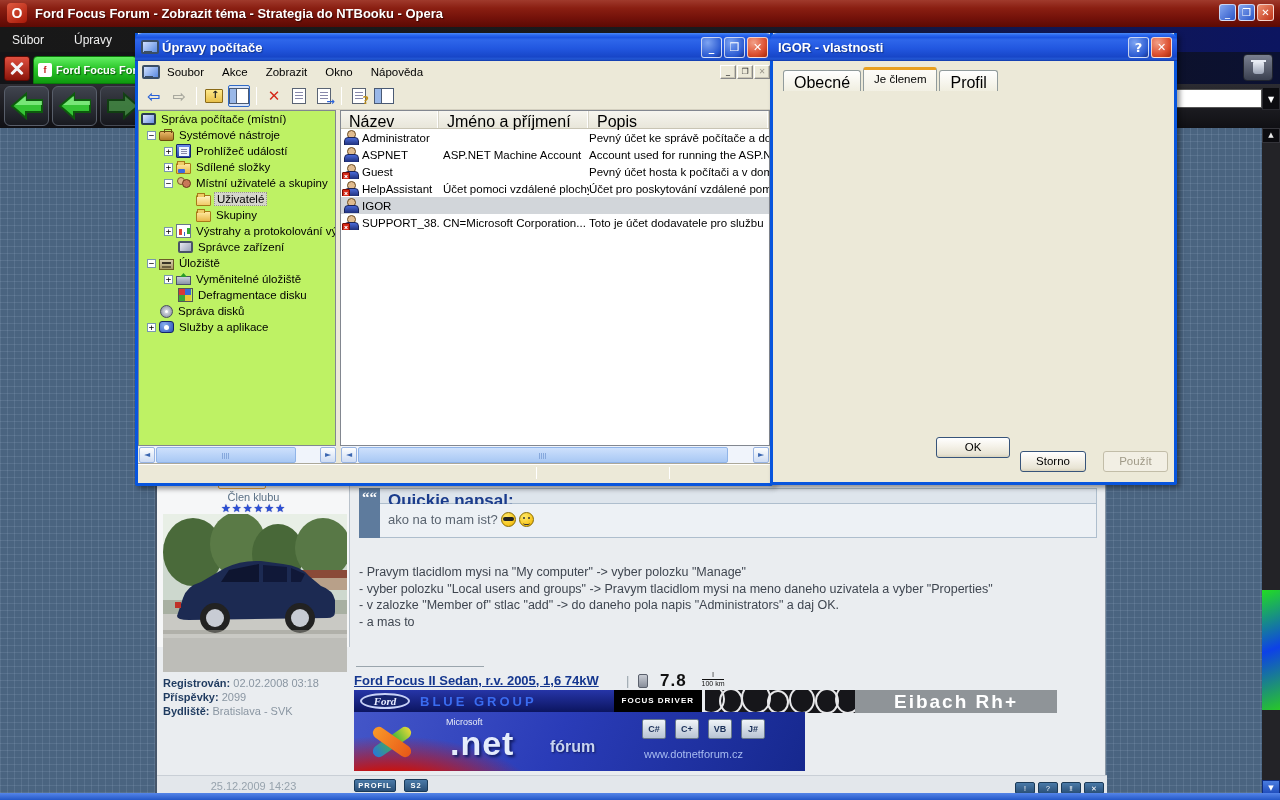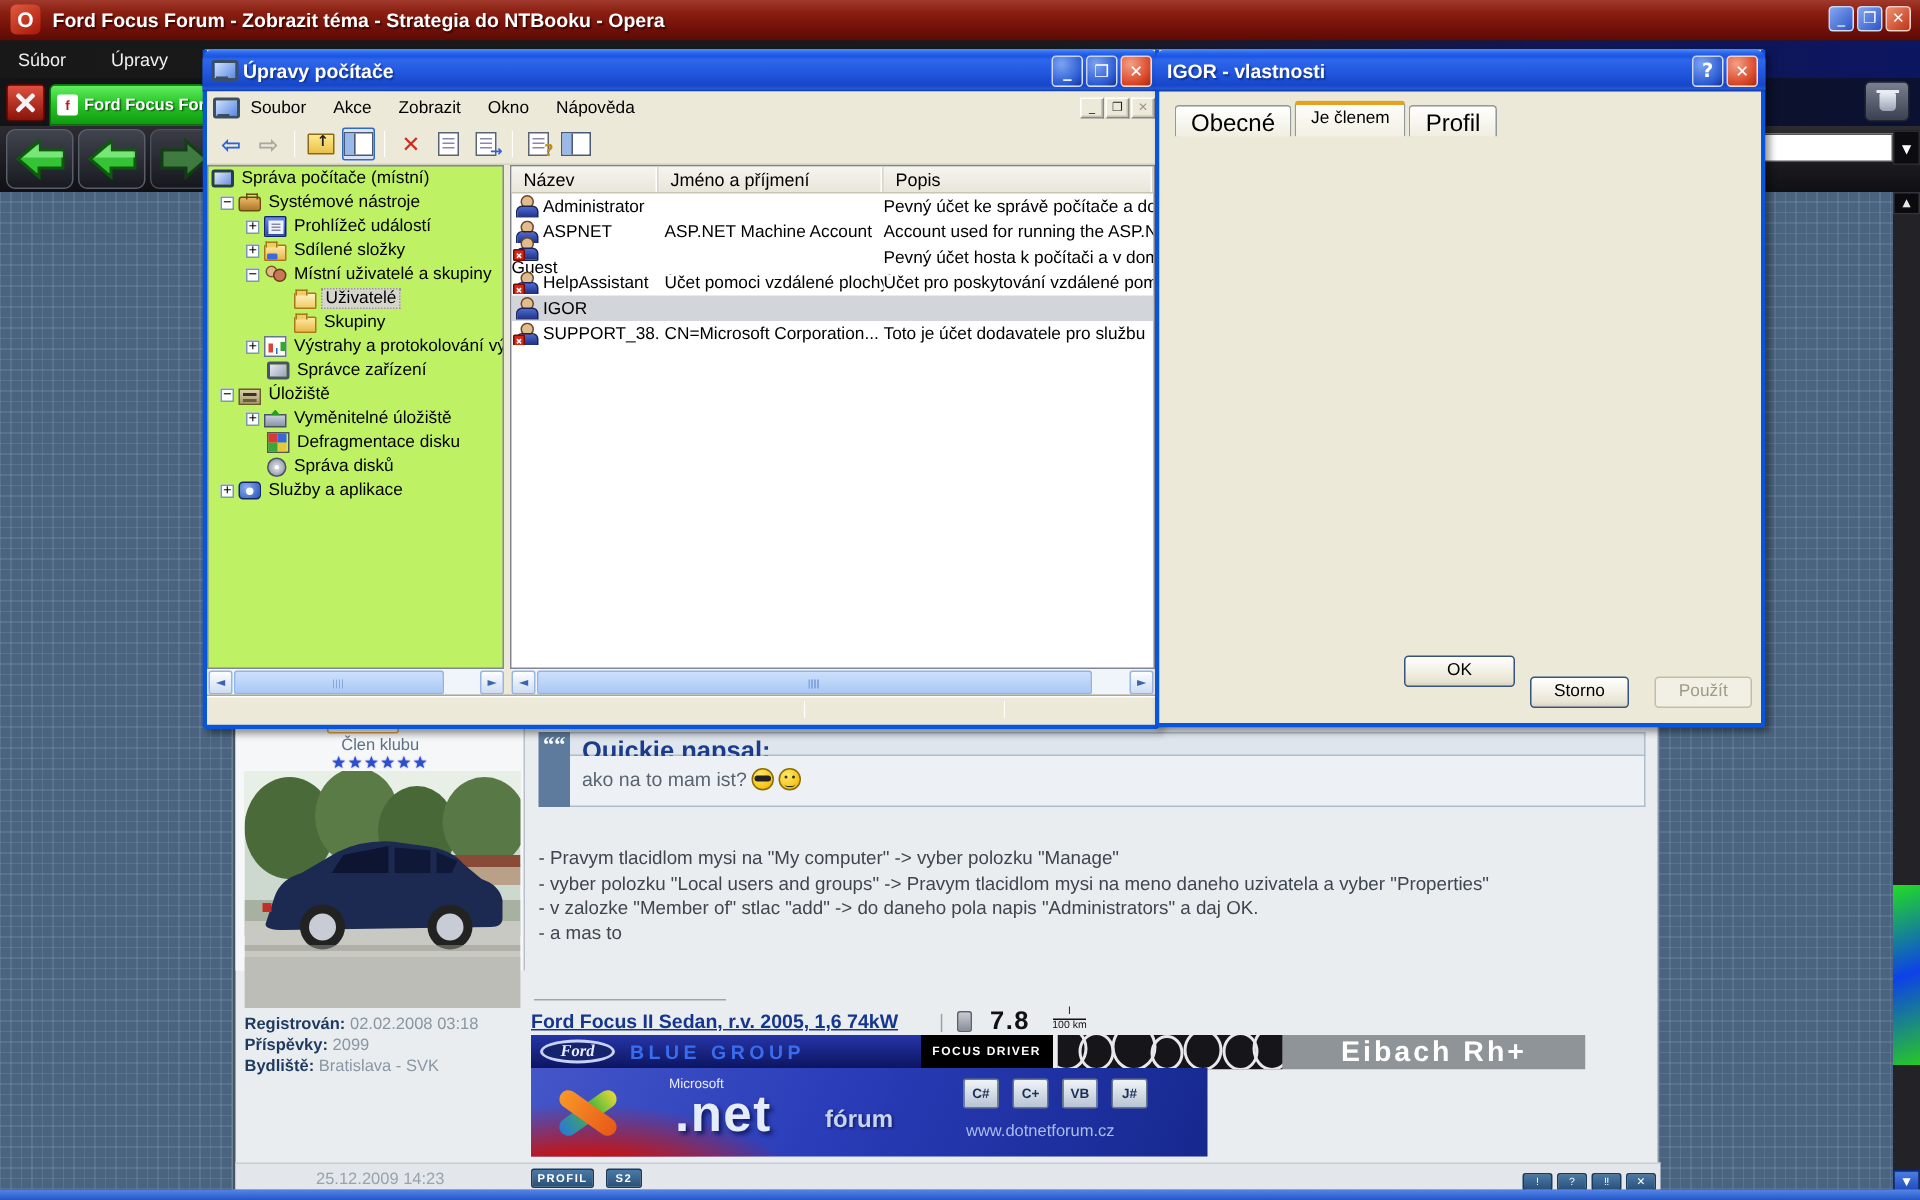--- a/index.html
+++ b/index.html
@@ -156,21 +156,21 @@
 .ti-remov::before{content:"";position:absolute;left:3px;top:-4px;width:7px;height:4px;background:#2a9a2a;clip-path:polygon(50% 0,100% 100%,0 100%);}
 .ti-defrag{border:1px solid #555;}
 .ti-defrag::before{content:"";position:absolute;left:0px;top:0px;width:6px;height:6px;background:#d83838;box-shadow:6px 0 0 #3868d8,0 6px 0 #38a838,6px 6px 0 #e8c838;}
 .ti-disks{background:radial-gradient(circle,#c8ccd8 30%,#787e90);border:1px solid #4a5060;border-radius:50%;height:13px;width:13px;}
 .ti-disks::before{content:"";position:absolute;left:4px;top:4px;width:3px;height:3px;border-radius:50%;background:#fff;}
 .ti-serv{background:radial-gradient(circle at 35% 30%,#8ab0f0,#2a52b8);border:1px solid #14246a;border-radius:3px;height:12px;}
 .ti-serv::before{content:"";position:absolute;left:4px;top:3px;width:5px;height:5px;border-radius:50%;background:#fff;}
 .splitter{position:absolute;left:198px;top:0;width:4px;height:353px;background:#ece9d8;}
 .list{position:absolute;left:202px;top:0;width:430px;height:336px;background:#fff;border:1px solid #828790;overflow:hidden;}
 .lhead{display:flex;height:18px;background:linear-gradient(180deg,#f6f5ef,#e8e6da);border-bottom:1px solid #c8c4b4;}
-.lh{font-size:12px;color:#000;padding:2px 0 0 8px;border-right:1px solid #d8d5c8;box-shadow:inset -1px 0 0 #fff;}
+.lh{font-size:16px;color:#000;padding:2px 0 0 8px;border-right:1px solid #d8d5c8;box-shadow:inset -1px 0 0 #fff;}
 .lrow{display:flex;height:17px;align-items:center;font-size:11.5px;color:#000;}
 .lrow.sel{background:#d2d6da;}
 .lc{white-space:nowrap;overflow:hidden;flex:none;}
 .ui{width:15px;height:15px;position:relative;margin:0 4px 0 2px;flex:none;}
 .ui::before{content:"";position:absolute;left:4px;top:0px;width:7px;height:7px;border-radius:50%;background:#e0bc90;border:1px solid #6a4a20;}
 .ui::after{content:"";position:absolute;left:1px;top:7px;width:13px;height:7px;border-radius:4px 4px 1px 1px;background:linear-gradient(#4a6ad8,#20307a);border:1px solid #1a2458;}
 .ui.x i{position:absolute;left:-1px;bottom:-1px;width:8px;height:8px;background:#d42818;border:1px solid #7a0a00;border-radius:1px;z-index:2;}
 .ui.x i::before{content:"";position:absolute;left:1px;top:2.5px;width:4px;height:1px;background:#fff;transform:rotate(45deg);}
 .ui.x i::after{content:"";position:absolute;left:1px;top:2.5px;width:4px;height:1px;background:#fff;transform:rotate(-45deg);}
 .xsb{position:absolute;height:17px;background:#f0f4fb;display:flex;align-items:center;}
@@ -453,21 +453,21 @@
         </div>
       <div class="trow" style="padding-left:25px;">
           <span class="texp">+</span>
           <span class="ti ti-remov"></span>
           <span class="tlabel">Vyměnitelné úložiště</span>
         </div>
       <div class="trow" style="padding-left:39px;">
           <span class="ti ti-defrag"></span>
           <span class="tlabel">Defragmentace disku</span>
         </div>
-      <div class="trow" style="padding-left:39px;">
+      <div class="trow" style="padding-left:21px;">
           <span class="ti ti-disks"></span>
           <span class="tlabel">Správa disků</span>
         </div>
       <div class="trow" style="padding-left:8px;">
           <span class="texp">+</span>
           <span class="ti ti-serv"></span>
           <span class="tlabel">Služby a aplikace</span>
         </div>
     </div>
     <div class="splitter"></div>
@@ -487,21 +487,21 @@
       </div>
       <div class="lrow">
         <span class="lc" style="width:98px;display:flex;align-items:center;">
             <span class="ui"></span>
             <span>ASPNET</span>
           </span>
         <span class="lc" style="width:150px;padding-left:4px;">ASP.NET Machine Account</span>
         <span class="lc" style="flex:1;">Account used for running the ASP.N</span>
       </div>
       <div class="lrow">
-        <span class="lc" style="width:98px;display:flex;flex-direction:column;">
+        <span class="lc" style="width:98px;display:flex;align-items:center;">
             <span class="ui x">
               <i></i>
             </span>
             <span>Guest</span>
           </span>
         <span class="lc" style="width:150px;padding-left:4px;"></span>
         <span class="lc" style="flex:1;">Pevný účet hosta k počítači a v dom</span>
       </div>
       <div class="lrow">
         <span class="lc" style="width:98px;display:flex;align-items:center;">

